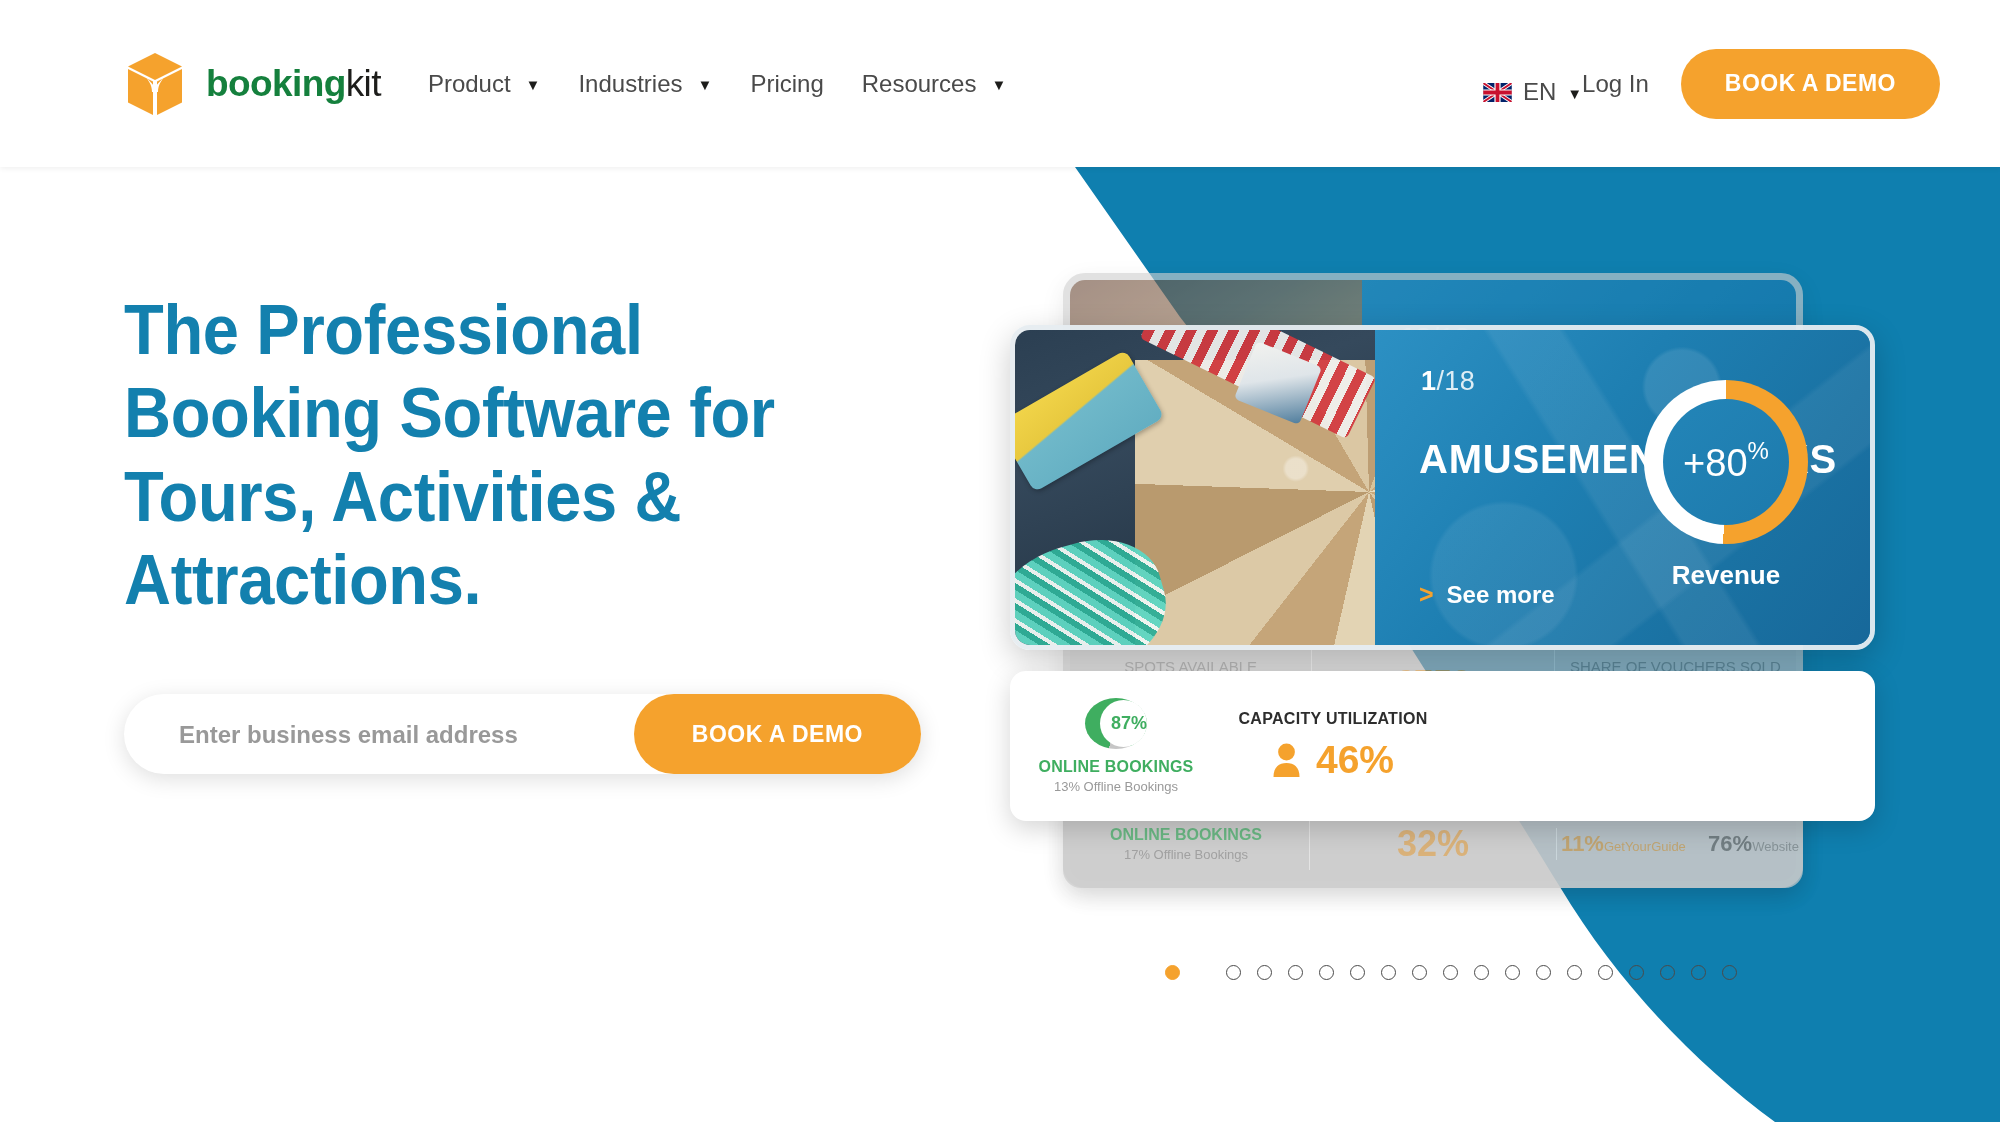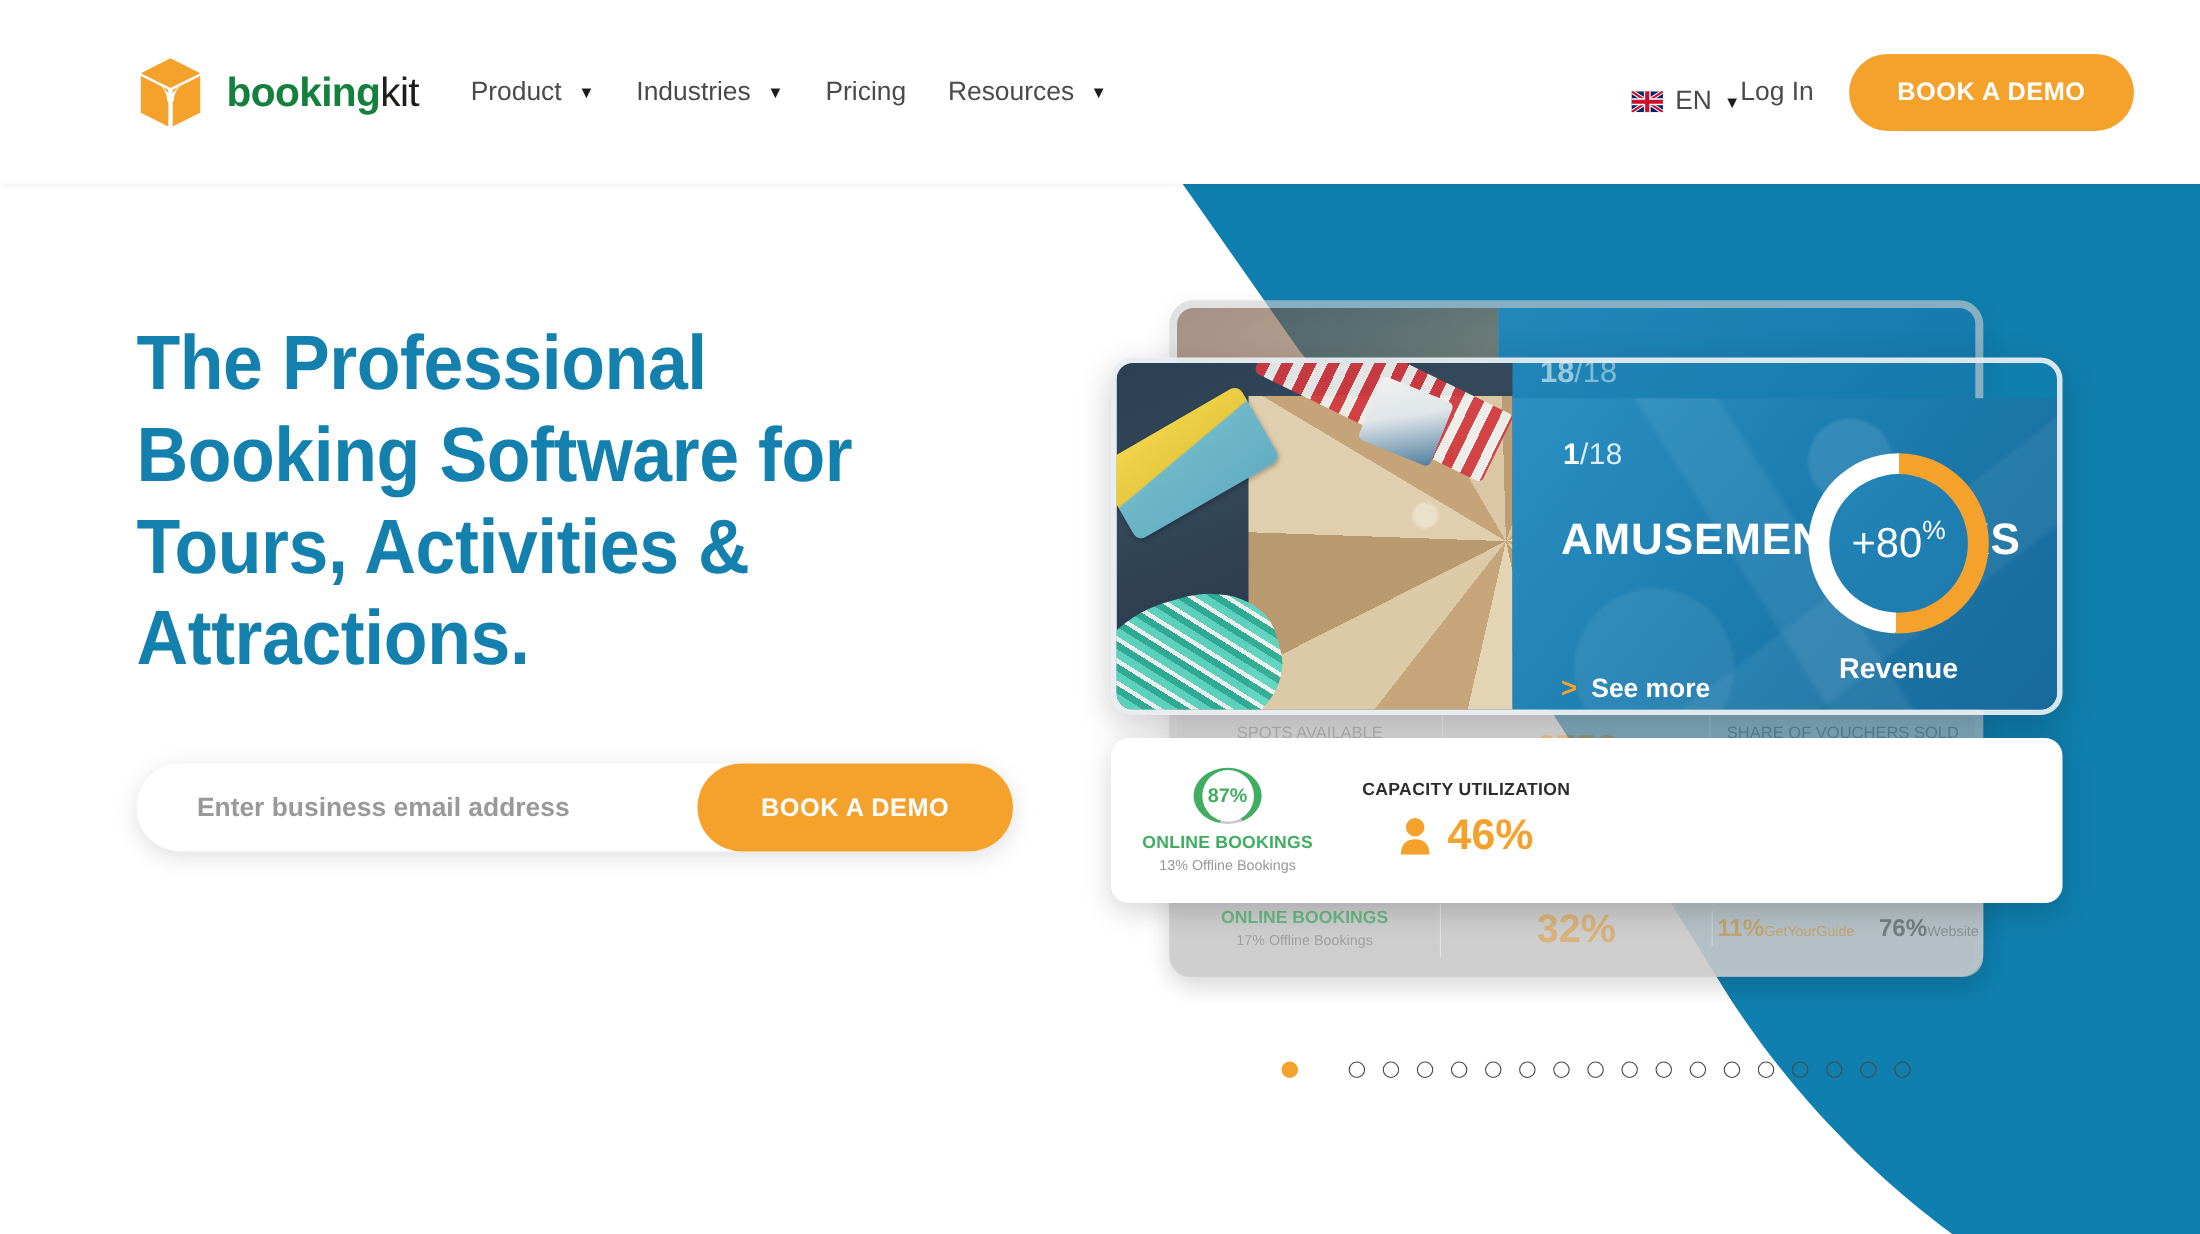--- a/index.html
+++ b/index.html
@@ -200,21 +200,20 @@
   }
   .cf-kiosk {
     position:absolute; left:228px; top:22px; width:70px; height:62px;
     background:linear-gradient(150deg,#f2f2ef 0%,#dfe5e9 45%,#4e7c9c 100%);
     transform:rotate(22deg); border-radius:5px;
   }
   .cf-right {
     position:absolute; left:360px; top:0; right:0; height:100%;
     background:linear-gradient(128deg,#2c90c3 0%,#1e7fb2 40%,#1a72a3 72%,#17689a 100%);
     overflow:hidden;
-    margin-top:32px;
   }
   .cf-right::before {
     content:""; position:absolute; inset:0;
     background:
       radial-gradient(circle at 62% 18%, rgba(255,255,255,0.10) 0 9%, transparent 10%),
       linear-gradient(58deg, transparent 44%, rgba(255,255,255,0.07) 45% 55%, transparent 56%),
       linear-gradient(-38deg, transparent 28%, rgba(255,255,255,0.06) 29% 42%, transparent 43%),
       radial-gradient(circle at 26% 78%, rgba(255,255,255,0.07) 0 16%, transparent 17%);
   }
   .cf-num {
@@ -270,21 +269,21 @@
   }
   .sp-col { height:96px; display:flex; align-items:center; }
   .sp-c1 { width:212px; flex-direction:column; justify-content:center; }
   .sp-c2 { flex:1; border-left:1px solid #dcdcdc; border-right:1px solid #dcdcdc;
            padding:0 30px; flex-direction:column; justify-content:center; align-items:flex-start; }
   .sp-c3 { width:222px; flex-direction:column; justify-content:center; }
 
   .donut87 {
     width:62px; height:62px; border-radius:50%;
     background:conic-gradient(from 196deg, #3FAE60 0deg 313deg, #c6c6c6 313deg 360deg);
-    display:flex; align-items:center; justify-content:center; position:relative;
+    display:flex; align-items:center; justify-content:flex-end; position:relative;
   }
   .donut87::after {
     content:""; position:absolute; width:47px; height:47px; border-radius:50%; background:#fff;
   }
   .donut87 span { position:relative; z-index:2; font-size:18px; font-weight:bold; color:#3FAE60; }
   .sp-lab-green { margin-top:9px; font-size:16px; font-weight:bold; color:#3FAE60; letter-spacing:0.2px; }
   .sp-lab-sub { margin-top:3px; font-size:13px; color:#999999; }
 
   .bar-top { font-size:19px; margin-bottom:5px; }
   .bar-top b { color:#F5A22D; font-weight:bold; font-size:21px; }

